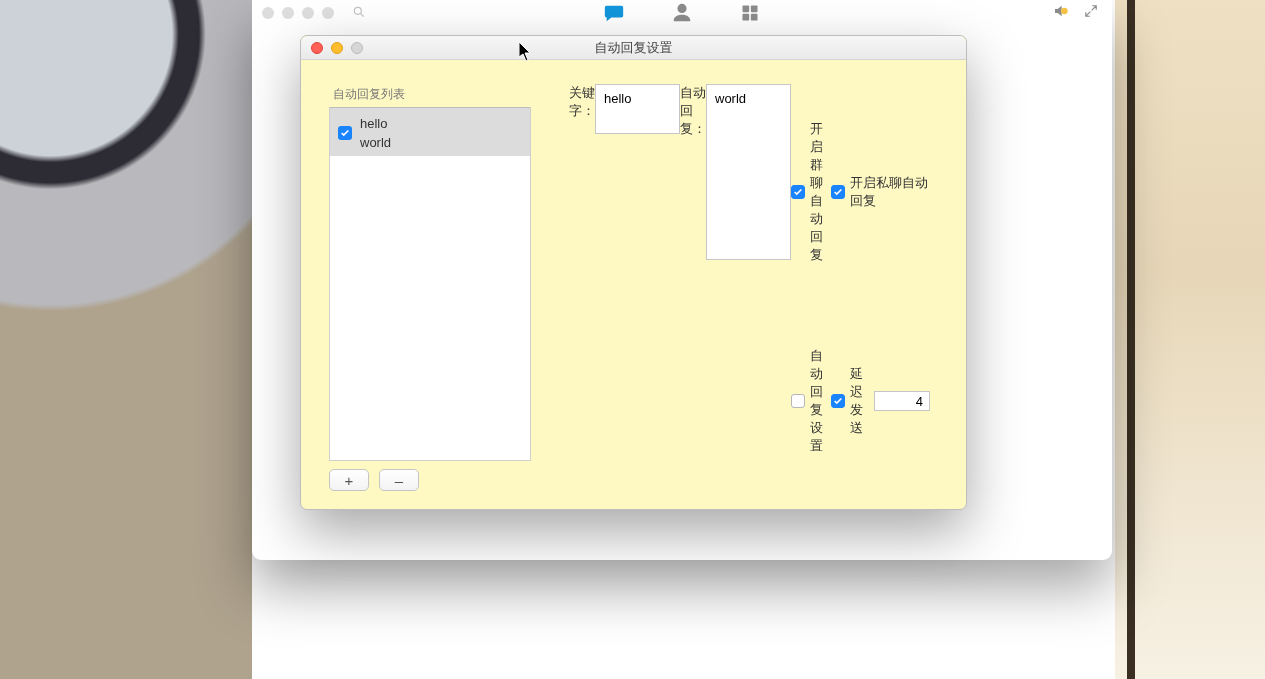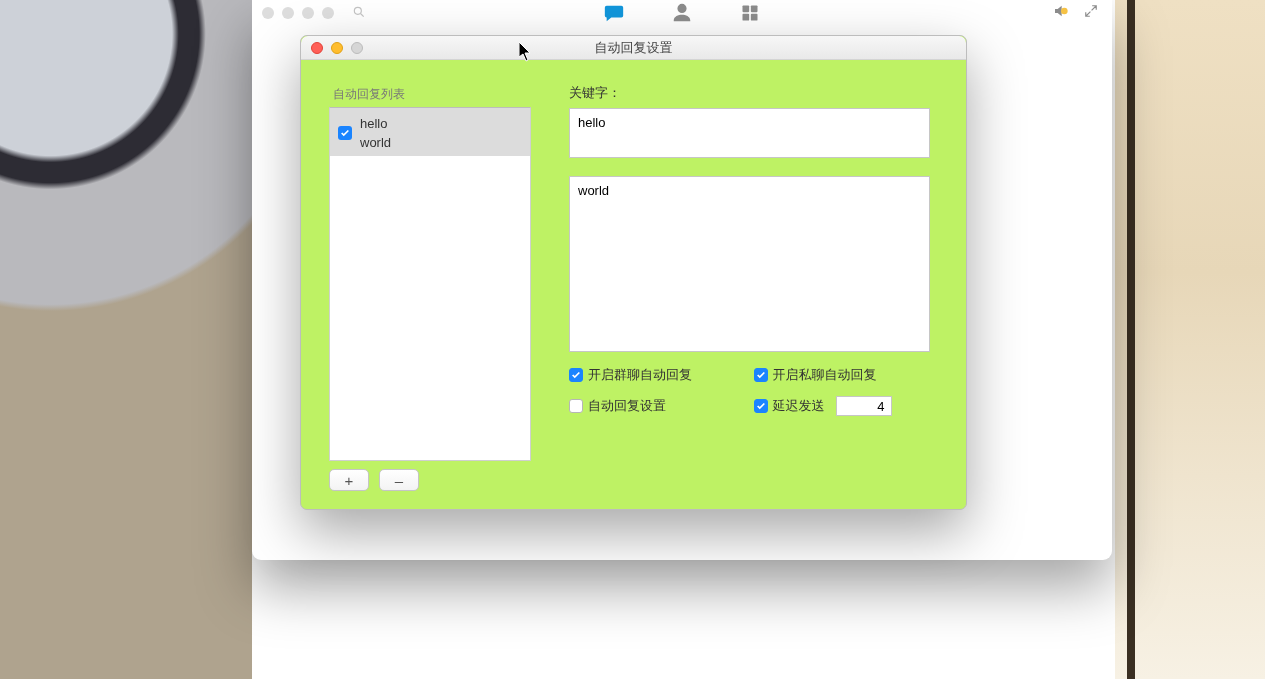--- a/index.html
+++ b/index.html
@@ -12,42 +12,42 @@
 
 .app{position:absolute;left:252px;top:0;width:860px;height:560px;background:#fff;border-radius:0 0 9px 9px;box-shadow:0 28px 55px rgba(0,0,0,.35)}
 .app-top{height:26px;display:flex;align-items:center;padding:0 10px;gap:8px}
 .dot{width:12px;height:12px;border-radius:50%;background:#ddd}
 .app-top .search-ic{margin-left:10px;opacity:.5}
 .app-tabs{position:absolute;top:0;left:0;right:0;height:26px;display:flex;justify-content:center;align-items:center;gap:46px;pointer-events:none}
 .tab-ic{width:22px;height:20px;border-radius:4px;display:flex;align-items:center;justify-content:center}
 .tab-ic.active svg path{fill:#1296db}
 .app-right-ic{position:absolute;right:14px;top:3px;display:flex;gap:14px;align-items:center}
 
-.modal{position:absolute;left:300px;top:35px;width:667px;height:475px;background:#bef264;border:1px solid #bdbdbd;border-radius:7px;box-shadow:0 22px 55px rgba(0,0,0,.35)}
+.modal{position:absolute;left:300px;top:35px;width:667px;height:475px;background:#fef9c3;border:1px solid #bdbdbd;border-radius:7px;box-shadow:0 22px 55px rgba(0,0,0,.35)}
 .titlebar{height:24px;background:linear-gradient(#f7f7f7,#e9e9e9);border-bottom:1px solid #d4d4d4;border-radius:7px 7px 0 0;display:flex;align-items:center;position:relative}
 .titlebar .lights{display:flex;gap:8px;padding-left:10px}
 .l{width:12px;height:12px;border-radius:50%}
 .l.red{background:#ff5f57;border:1px solid #e24238}
 .l.yel{background:#ffbd2e;border:1px solid #e1a116}
 .l.gry{background:#d6d6d6;border:1px solid #bcbcbc}
 .titlebar .title{position:absolute;left:0;right:0;text-align:center;font-size:13px;color:#444}
 .modal-body{position:absolute;top:24px;left:0;right:0;bottom:0;padding:24px 36px 18px 28px;display:flex;gap:38px}
 
 .list-col{width:202px;display:flex;flex-direction:column}
 .list-hdr{font-size:12px;color:#787878;padding:2px 4px 4px 4px}
 .listbox{flex:1;background:#fff;border:1px solid #cfcfcf;border-top:1px solid #bcbcbc;overflow:auto}
 .row{display:flex;align-items:flex-start;padding:6px 6px;background:#fff}
 .row.sel{background:#dcdcdc}
 .row .chk{width:14px;height:14px;margin:12px 8px 0 2px;border-radius:3px;background:#1a84ff;display:flex;align-items:center;justify-content:center;flex:none}
 .row .chk svg{width:10px;height:10px}
 .row .txts{display:flex;flex-direction:column;gap:4px;font-size:13px;color:#333;padding-top:2px}
 .btn-row{display:flex;gap:10px;margin-top:8px}
 .sqbtn{width:40px;height:22px;background:linear-gradient(#fff,#f3f3f3);border:1px solid #c5c5c5;border-radius:5px;display:flex;align-items:center;justify-content:center;font-size:15px;color:#555;cursor:pointer}
 
-.form-col{flex:1;display:flex;flex-direction:column}
+.form-col{flex:1;display:flex;flex-direction:row}
 .lbl{font-size:13px;color:#333;margin-bottom:6px}
 .fld{width:100%;border:1px solid #c6c6c6;background:#fff;font-size:13px;padding:6px 8px;resize:none;font-family:inherit}
 .fld.key{height:50px}
 .fld.reply{height:176px;margin-bottom:14px}
 .gap{height:18px}
 .opts{display:grid;grid-template-columns:1fr 1fr;row-gap:12px;column-gap:8px;align-items:center}
 .opt{display:flex;align-items:center;gap:5px;font-size:13px;color:#333}
 .cb{width:14px;height:14px;border:1px solid #b6b6b6;border-radius:3px;background:#fff;display:flex;align-items:center;justify-content:center;flex:none}
 .cb.on{background:#1a84ff;border-color:#1a84ff}
 .cb.on svg{width:10px;height:10px}
@@ -142,20 +142,21 @@
       <div class="btn-row">
         <div class="sqbtn">+</div>
         <div class="sqbtn">–</div>
       </div>
     </div>
 
     <div class="form-col">
       <div class="lbl">关键字：</div>
       <textarea class="fld key" style="">hello</textarea>
       <div class="gap"></div>
+      <div class="lbl">自动回复：</div>
       <textarea class="fld reply" style="">world</textarea>
 
       <div class="opts">
         <label class="opt">
           <span class="cb on">
               <svg viewBox="0 0 24 24">
                 <path fill="none" stroke="#fff" stroke-width="4" d="M4 12l5 5L20 6"></path>
               </svg>
             </span>
           <span>开启群聊自动回复</span>

